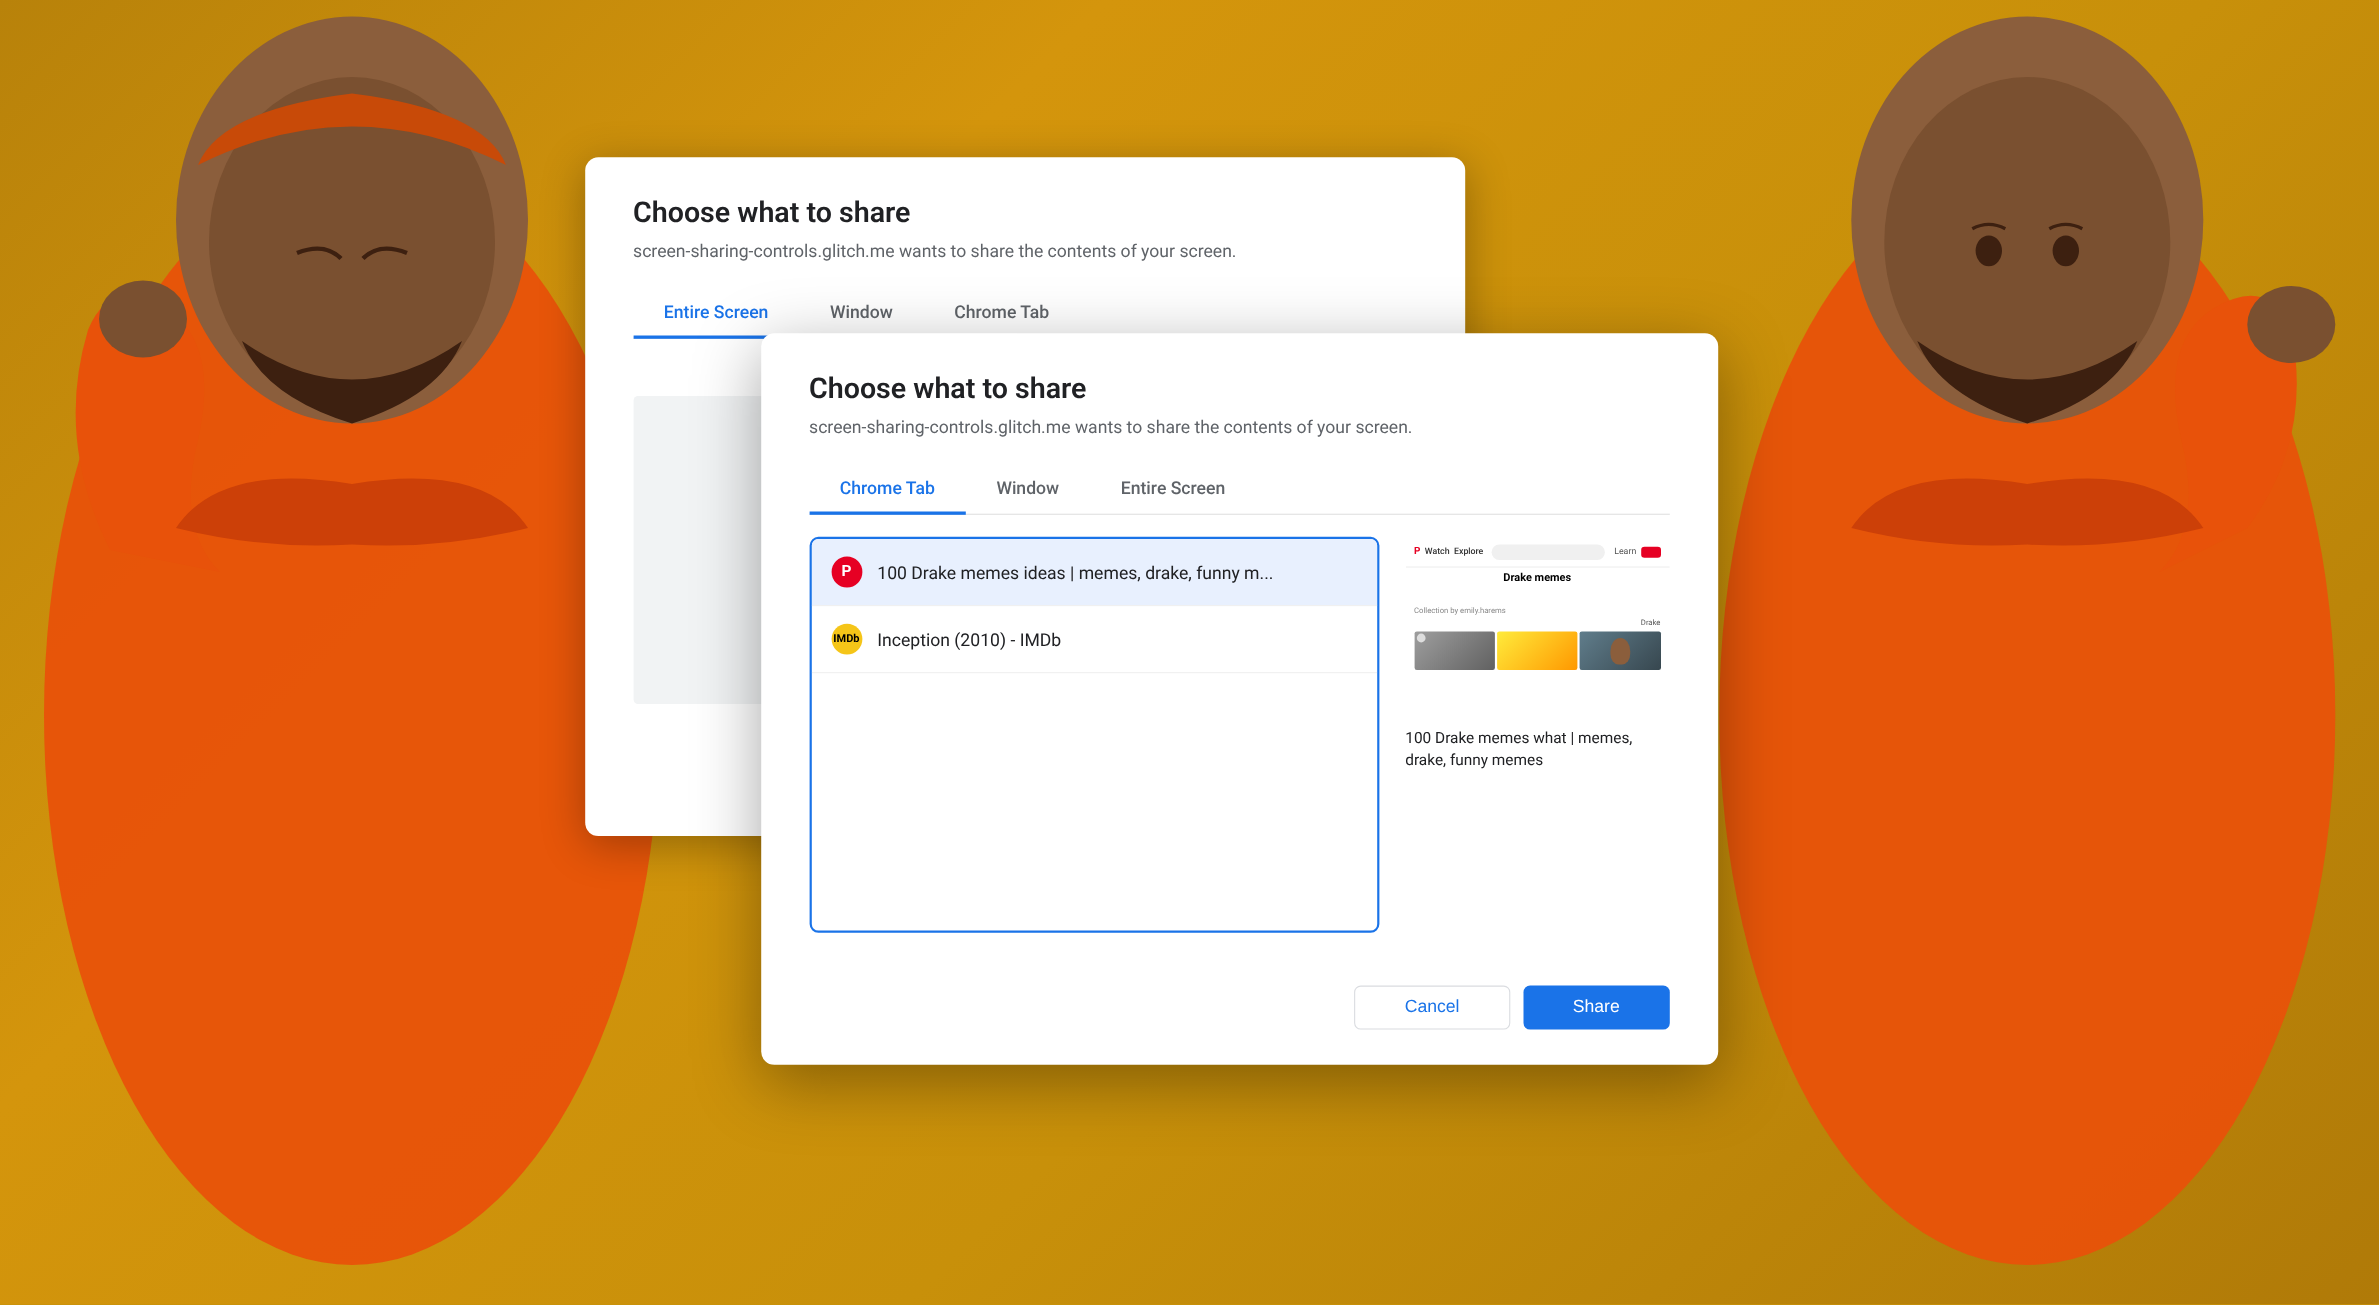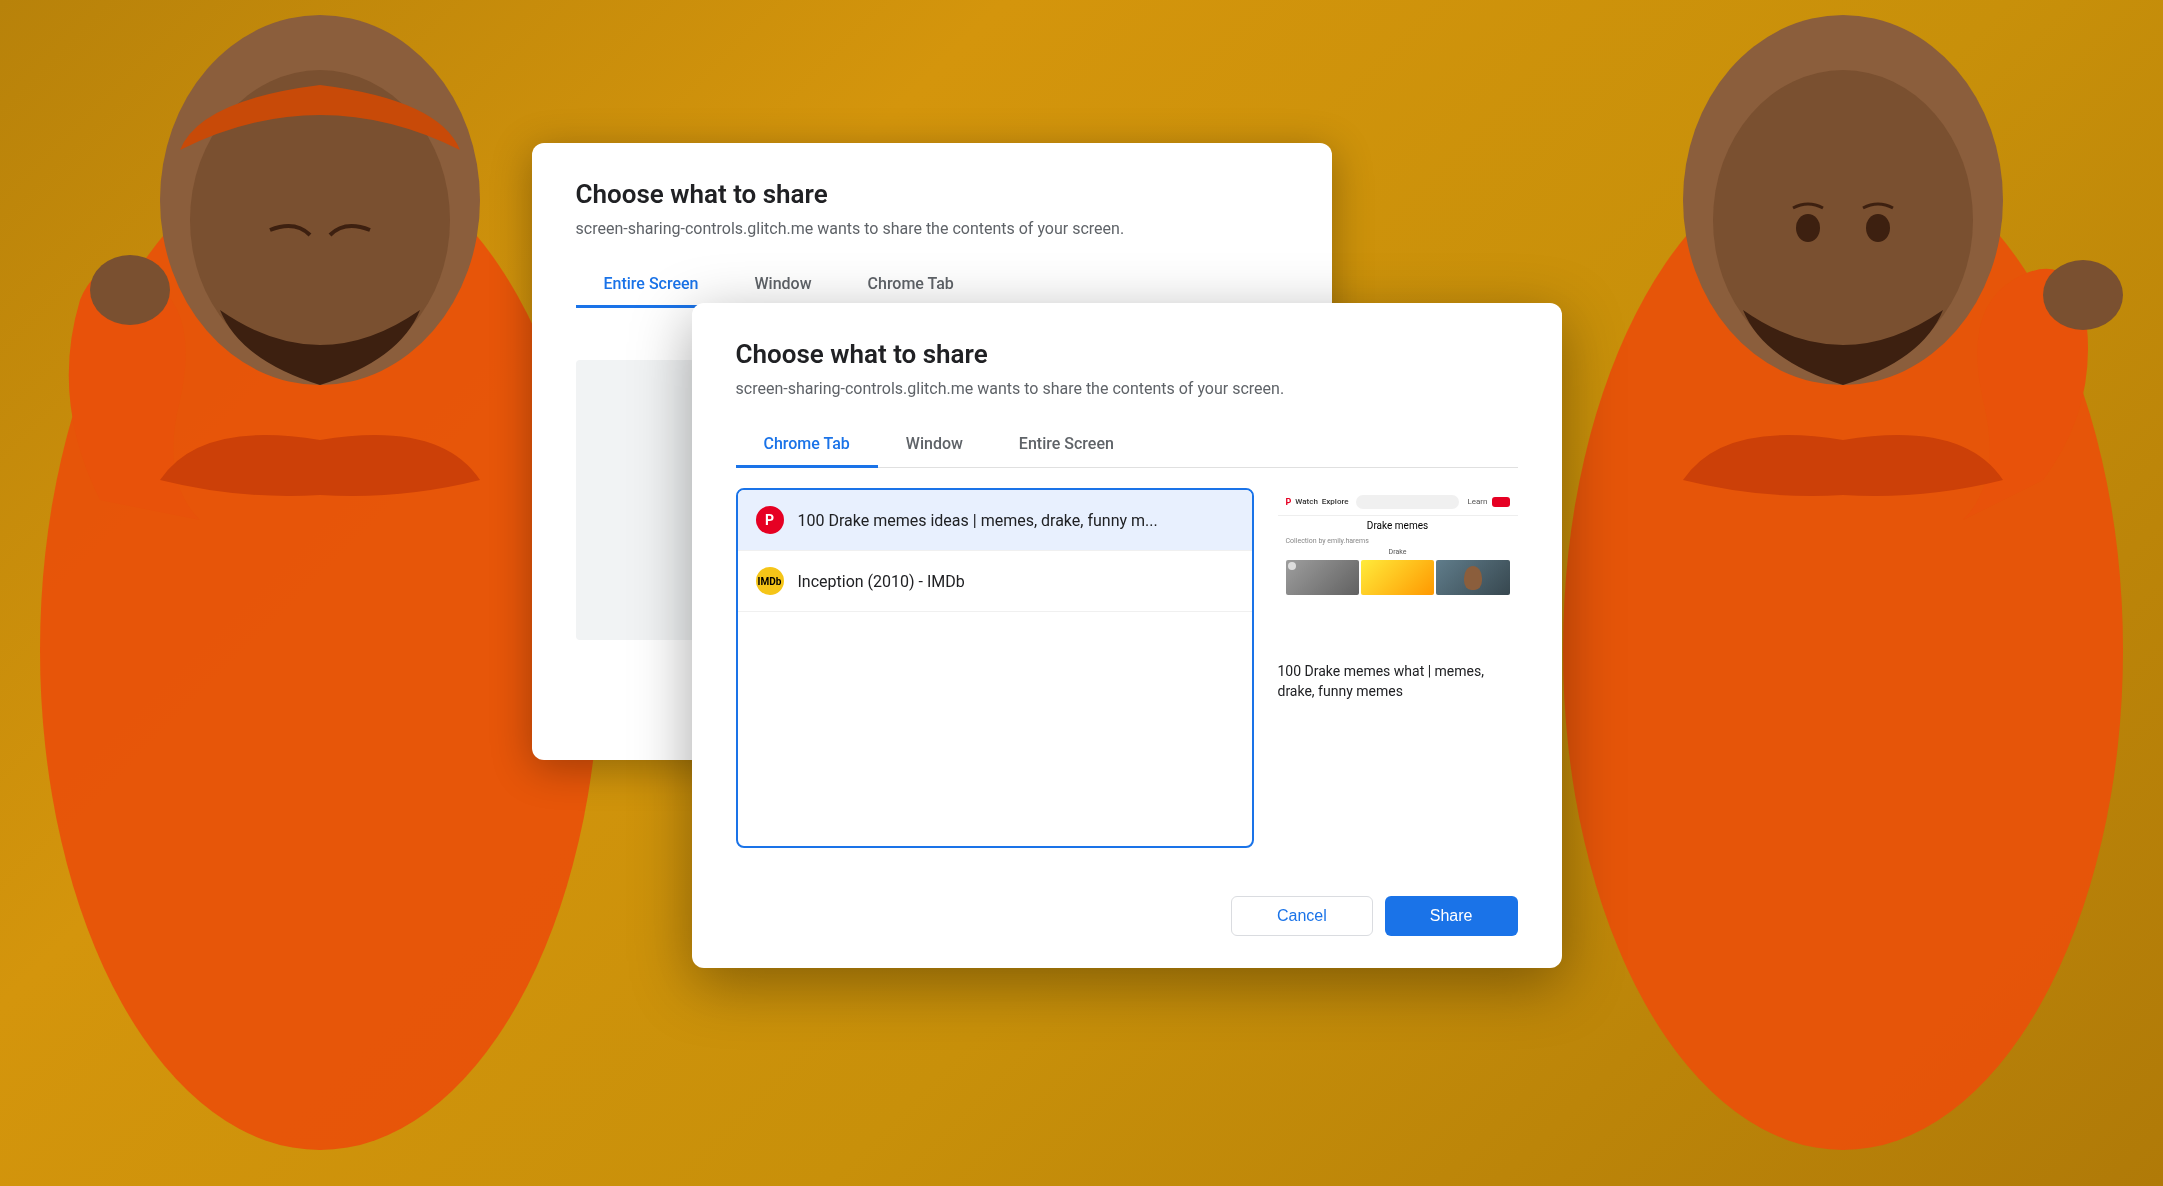--- a/index.html
+++ b/index.html
@@ -400,23 +400,23 @@
           <div style="background:#fff; width:100%; height:100%; display:flex; flex-direction:column;">
             <div class="pinterest-preview-header">
               <span style="color:#e60023; font-weight:bold; font-size:9px;">P</span>
               <span class="pinterest-nav-item">Watch</span>
               <span class="pinterest-nav-item">Explore</span>
               <div class="pinterest-search"></div>
               <span class="pinterest-learn">Learn</span>
               <div style="width:18px; height:10px; background:#e60023; border-radius:3px;"></div>
             </div>
             <div style="padding:4px 8px;">
-              <div style="font-size:10px; font-weight:400; text-align:center; margin-bottom:6px;">Drake memes</div>
+              <div style="font-size:10px; font-weight:700; text-align:center; margin-bottom:20px;">Drake memes</div>
               <div style="font-size:7px; color:#888; text-align:left; margin-bottom:3px;">Collection by emily.harems</div>
-              <div style="font-size:7px; color:#555; text-align:center; margin-bottom:4px;">Drake</div>
+              <div style="font-size:7px; color:#555; text-align:right; margin-bottom:4px;">Drake</div>
               <div style="display:grid; grid-template-columns:1fr 1fr 1fr; gap:2px;">
                 <div style="height:35px; background: linear-gradient(135deg, #9e9e9e 0%, #616161 100%); border-radius:2px; position:relative; overflow:hidden;">
 
                   <div style="position:absolute; top:2px; left:2px; width:8px; height:8px; border-radius:50%; background:#ddd;"></div>
                 </div>
                 <div style="height:35px; background: linear-gradient(135deg, #ffeb3b 0%, #ff9800 100%); border-radius:2px;"></div>
                 <div style="height:35px; background: linear-gradient(135deg, #607d8b 0%, #37474f 100%); border-radius:2px; display:flex; align-items:center; justify-content:center;">
 
                   <div style="width:18px; height:24px; background:#8B5E3C; border-radius:50% 50% 40% 40%;"></div>
                 </div>

